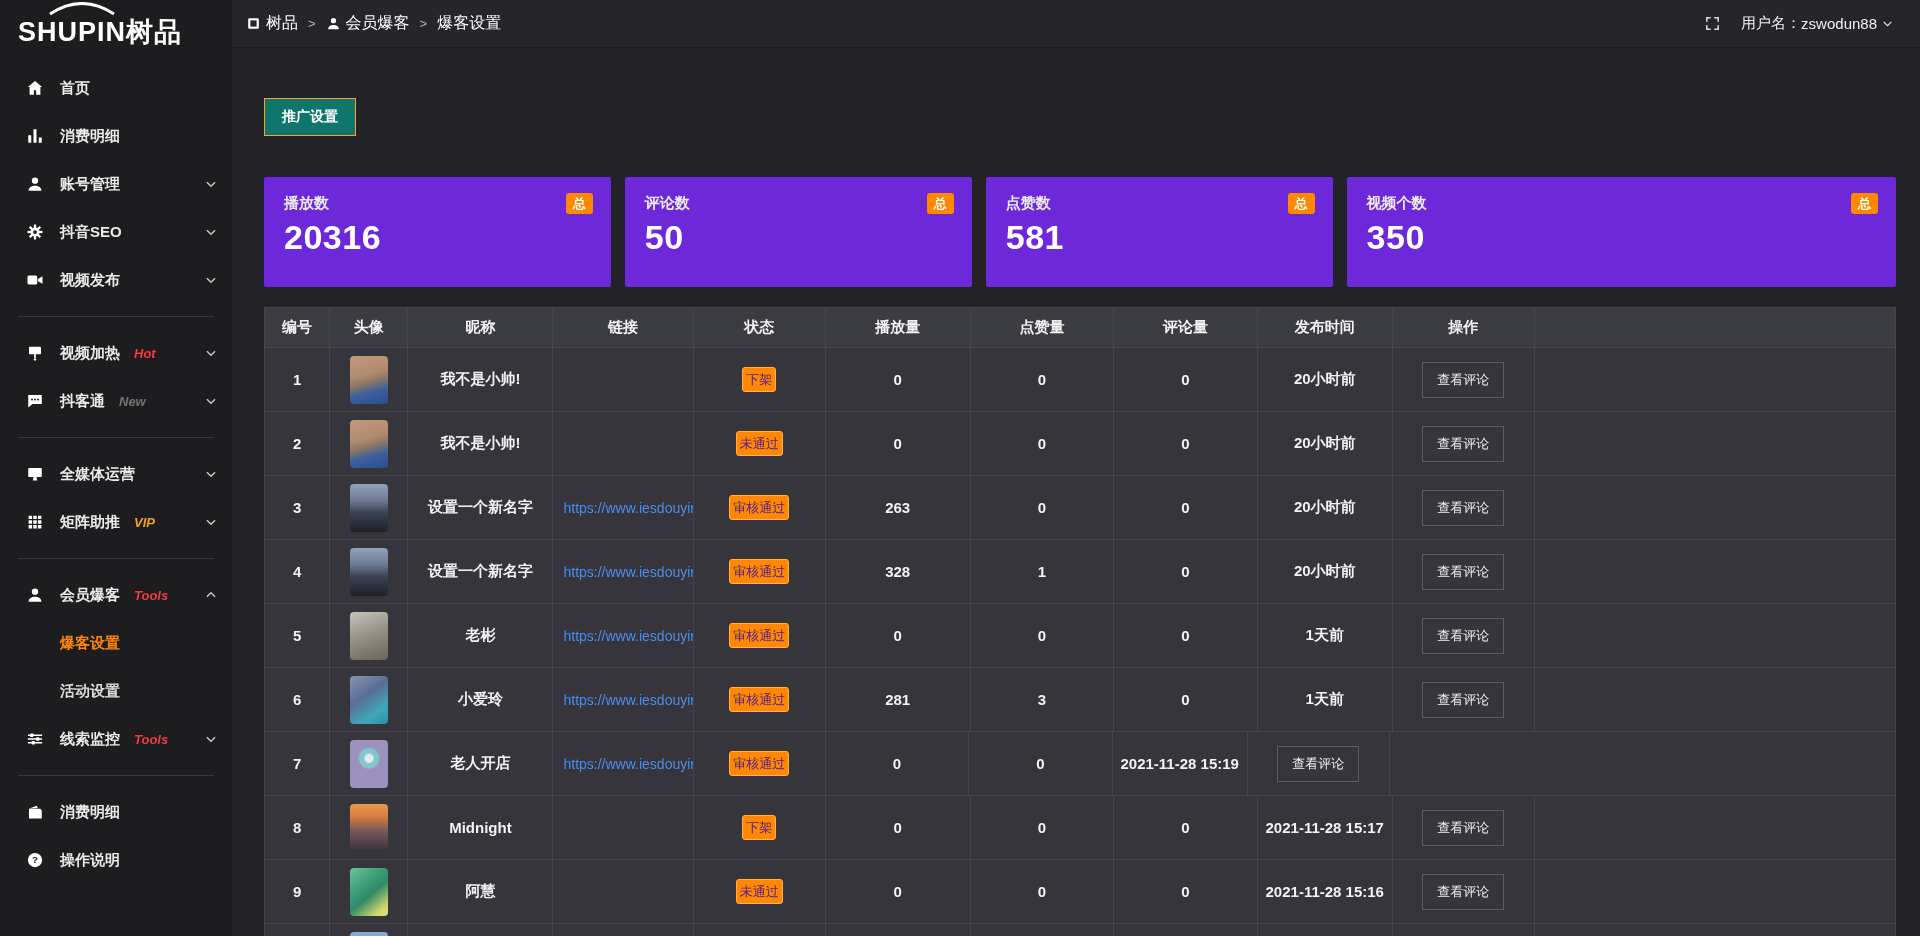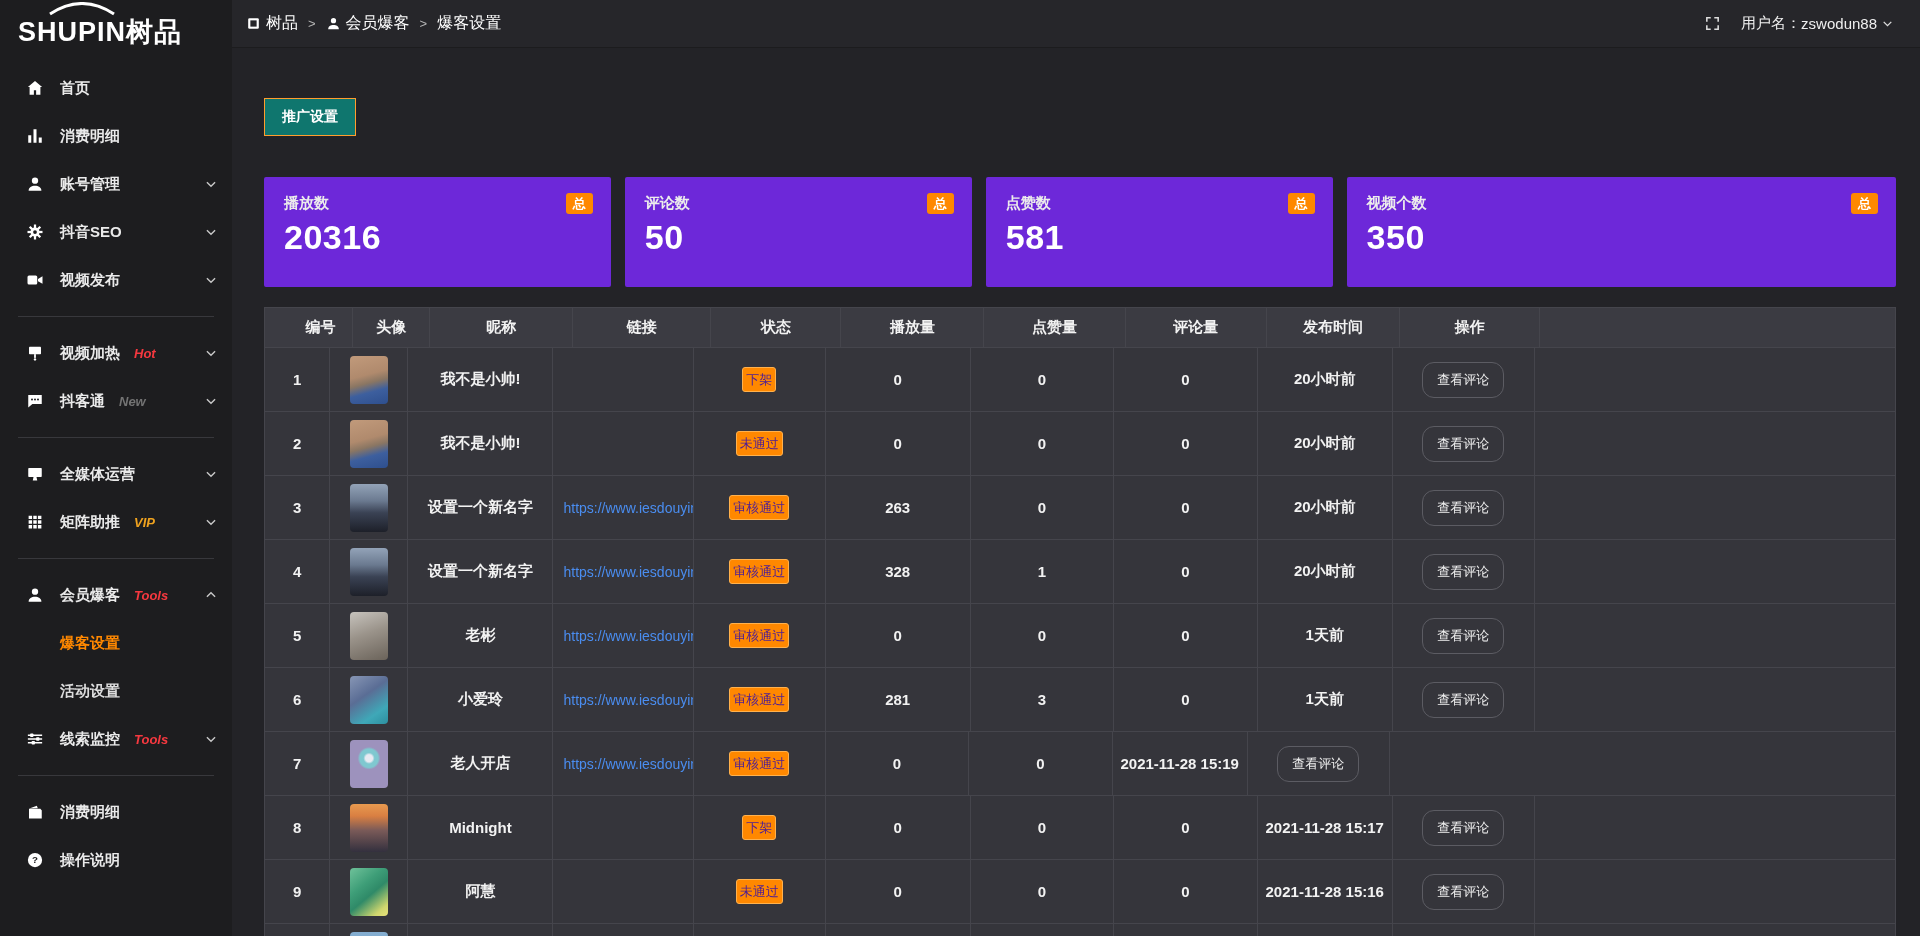--- a/index.html
+++ b/index.html
@@ -50,35 +50,35 @@
     padding:17px 20px; }
   .stat-card.wide { flex:1.66; }
   .stat-label { font-size:15px; font-weight:700; color:#ececec; }
   .stat-value { font-size:34px; font-weight:600; color:#fff; margin-top:5px; letter-spacing:0.5px; }
   .stat-badge { position:absolute; top:16px; right:18px; background:#ff8800; color:#fff;
     font-size:13px; font-weight:700; padding:4px 7px; border-radius:3px; line-height:1; }
 
   
   .tbl { margin-top:20px; border:1px solid #45454c; border-bottom:none; }
   .trow { display:flex; height:64px; background:#35353b; border-bottom:1px solid #45454c; }
-  .trow.thead { height:40px; background:#3b3b42;padding-left:24px; }
+  .trow.thead { height:40px; background:#3b3b42; }
   .tcell { display:flex; align-items:center; justify-content:center; border-right:1px solid #45454c;
     font-size:15px; color:#f2f2f2; overflow:hidden; }
   .thead .tcell { font-weight:700; }
   .col-0{width:4.0%} .col-1{width:4.8%} .col-2{width:8.9%} .col-3{width:8.6%}
   .col-4{width:8.1%} .col-5{width:8.9%} .col-6{width:8.8%} .col-7{width:8.8%}
   .col-8{width:8.3%} .col-9{width:8.7%} .col-10{width:22.1%; border-right:none;}
   .bold-cell { font-weight:700; }
   .avatar { width:38px; height:48px; border-radius:4px; }
   .lnk { color:#4a8df0; font-size:14px; text-decoration:none; white-space:nowrap; }
   .cell-link { justify-content:flex-start; padding-left:10px; }
   .status-badge { background:#ff8800; border:1px solid #ffb14d; color:#4c1d95; font-size:13px;
     font-weight:400; padding:5px 3px; border-radius:3px; white-space:nowrap; line-height:1; }
   .view-btn { background:transparent; border:1px solid #5c5c63; color:#efefef; font-size:13px;
-    padding:8px 14px; border-radius:12px; cursor:pointer; white-space:nowrap; font-family:inherit; }
+    padding:8px 14px; border-radius:0; cursor:pointer; white-space:nowrap; font-family:inherit; }
 </style>
 </head>
 <body>
 
 <aside class="sidebar">
   <div class="logo">
     <span class="logo-arc">
       <svg width="72" height="14" viewBox="0 0 72 14">
           <path d="M4 12 Q36 -9 68 12" stroke="#fff" stroke-width="3" fill="none"></path>
         </svg>

